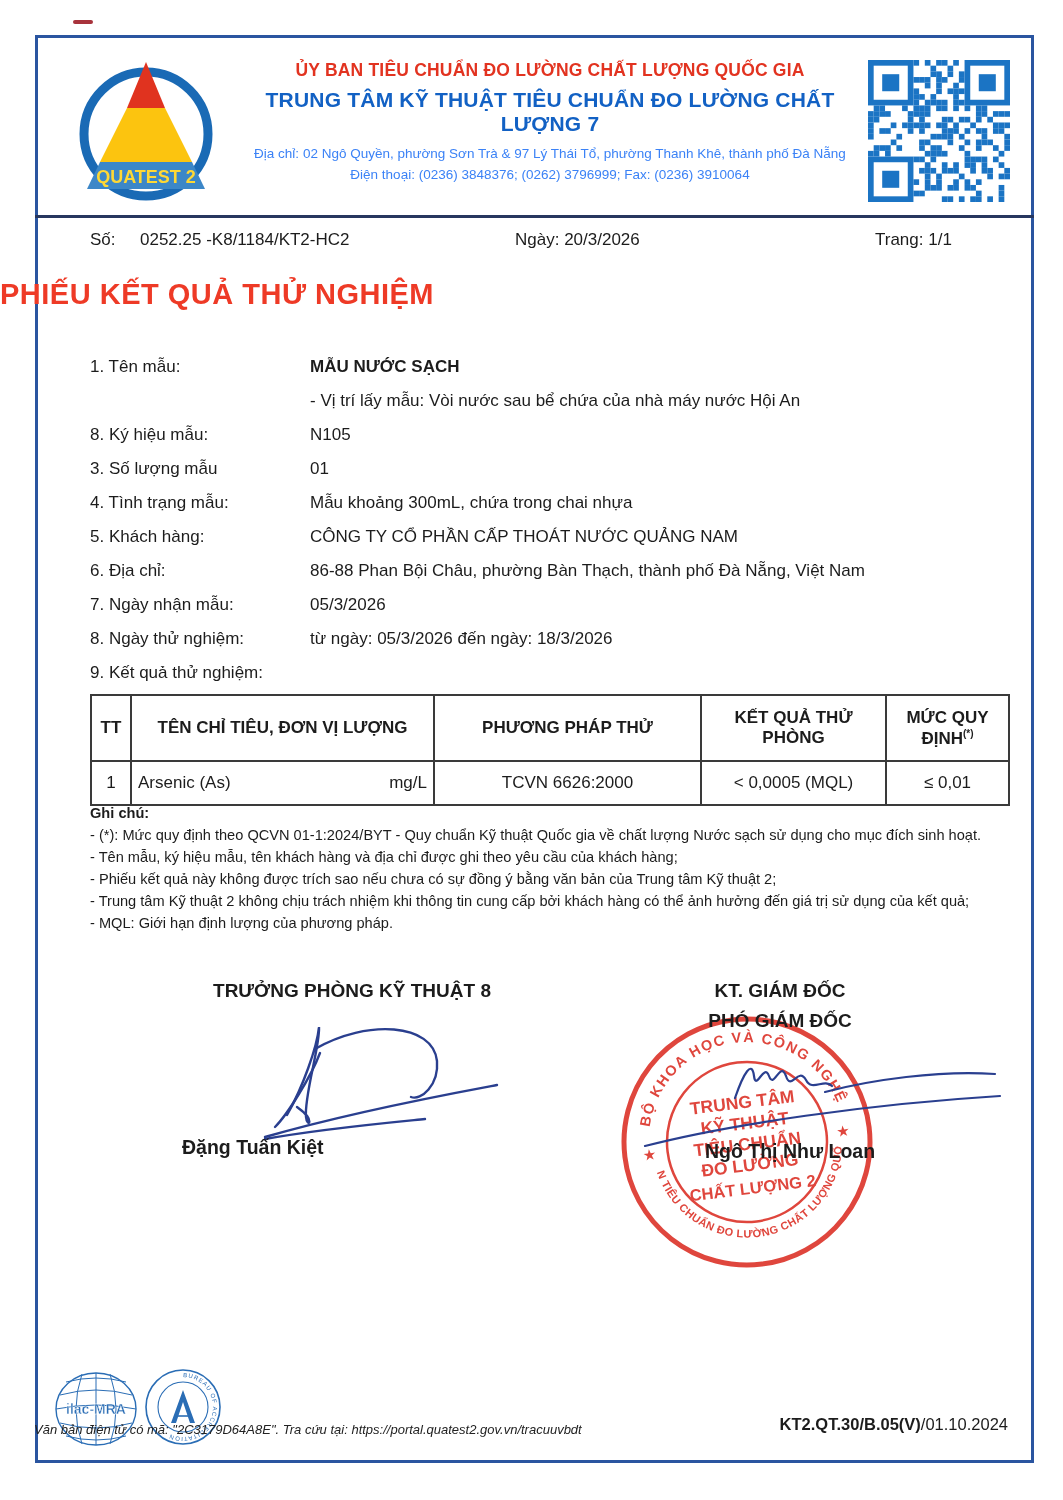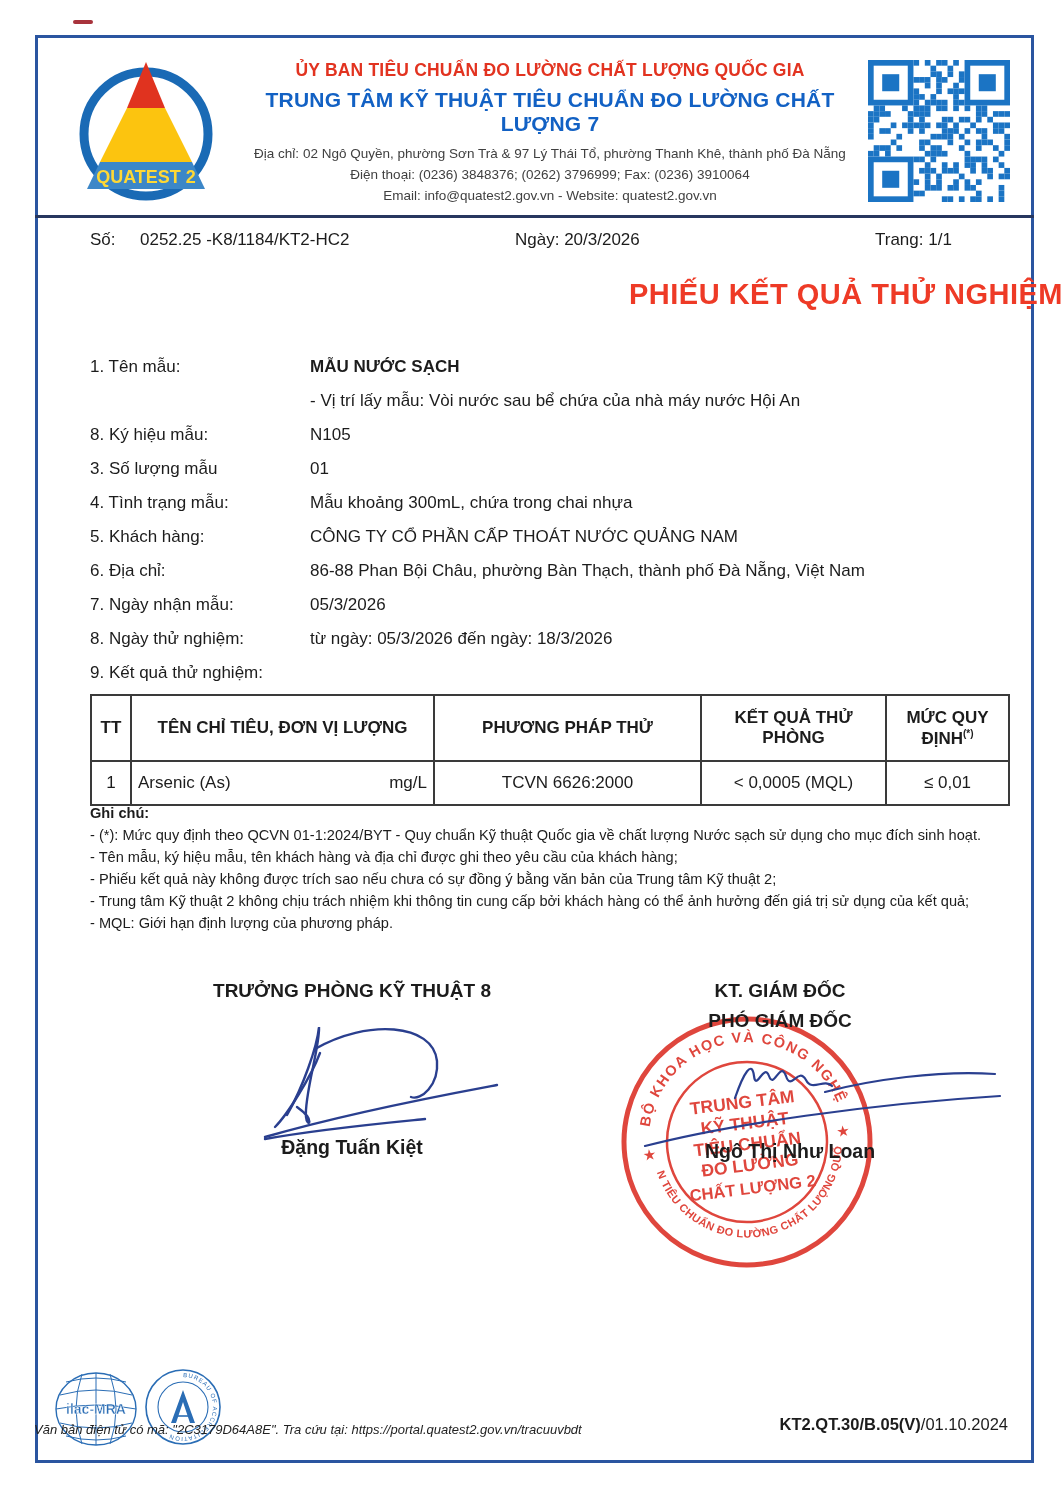--- a/index.html
+++ b/index.html
@@ -7,32 +7,32 @@
         font-family:"Liberation Sans",sans-serif;color:#1c1c1c;overflow:hidden;}
   .frame{position:absolute;left:35px;top:35px;width:993px;height:1422px;border:3px solid #2a55a0;}
   .red-dash{position:absolute;left:73px;top:20px;width:20px;height:4px;background:#a8333c;border-radius:2px;}
   .hdr-divider{position:absolute;left:35px;top:215px;width:999px;height:3px;background:#27375f;}
 
   
   .logo{position:absolute;left:64px;top:56px;width:164px;height:152px;}
   .hdr-text{position:absolute;left:240px;top:60px;width:620px;text-align:center;}
   .org-parent{color:#e23320;font-size:17.5px;font-weight:600;letter-spacing:.2px;}
   .org-name{color:#1261c4;font-size:21px;font-weight:bold;margin-top:7px;letter-spacing:.2px;}
-  .contact{color:#404040;font-size:13.5px;margin-top:6px;}
+  .contact{color:#3b82f6;font-size:13.5px;margin-top:6px;}
   .contact.first{margin-top:10px;}
   .qr{position:absolute;left:868px;top:60px;width:142px;height:142px;}
 
   
   .meta{position:absolute;left:90px;top:230px;width:920px;font-size:17px;}
   .meta .so-label{position:absolute;left:0;}
   .meta .so-value{position:absolute;left:50px;}
   .meta .ngay{position:absolute;left:425px;}
   .meta .trang{position:absolute;left:785px;}
 
-  .doc-title{position:absolute;left:0;top:278px;width:1063px;text-align:right;
+  .doc-title{position:absolute;left:0;top:278px;width:1063px;text-align:left;
              color:#ee3a26;font-size:29px;font-weight:bold;letter-spacing:.5px;}
 
   
   .fields{position:absolute;left:90px;top:356px;width:930px;font-size:17px;}
   .frow{display:flex;margin-bottom:13px;line-height:21px;}
   .flabel{flex:0 0 220px;}
   .fvalue{flex:1;}
   .fvalue .main-bold{font-weight:bold;}
   .fsub{margin-top:13px;}
 
@@ -52,21 +52,21 @@
   
   .sig-title-left{position:absolute;left:182px;top:980px;width:340px;text-align:center;
                   font-weight:bold;font-size:19px;}
   .sig-title-right{position:absolute;left:640px;top:980px;width:280px;text-align:center;
                    font-weight:bold;font-size:19px;z-index:5;}
   .sig-title-right .line2{margin-top:8px;}
   .stamp{position:absolute;left:615px;top:1010px;width:264px;height:264px;opacity:.92;z-index:1;
          transform:rotate(-7deg);}
   .sig-left{position:absolute;left:225px;top:1015px;width:310px;height:140px;z-index:2;}
   .sig-right{position:absolute;left:640px;top:1050px;width:380px;height:120px;z-index:3;}
-  .sig-name-left{position:absolute;left:182px;top:1136px;width:340px;text-align:center;
+  .sig-name-left{position:absolute;left:182px;top:1136px;width:340px;
                  font-weight:bold;font-size:19.5px;z-index:4;}
   .sig-name-right{position:absolute;left:640px;top:1140px;width:300px;text-align:center;
                   font-weight:bold;font-size:19.5px;z-index:4;}
 
   
   .logo-ilac{position:absolute;left:52px;top:1370px;width:88px;height:80px;}
   .logo-boa{position:absolute;left:142px;top:1366px;width:82px;height:82px;}
   .foot-note{position:absolute;left:34px;top:1422px;width:620px;font-size:13px;font-style:italic;color:#222;}
   .foot-code{position:absolute;left:690px;top:1415px;width:318px;text-align:right;font-size:16.5px;}
   .foot-code .bold{font-weight:bold;}
@@ -84,21 +84,20 @@
     <polygon points="63,52 101,52 128,106 36,106" fill="#fcc40f"></polygon>
     <polygon points="36,106 128,106 141,133 23,133" fill="#3c87c8"></polygon>
     <text x="82" y="127" text-anchor="middle" font-size="18" font-weight="bold" fill="#ffd834">QUATEST 2</text>
   </svg>
 
   <div class="hdr-text">
     <div class="org-parent">ỦY BAN TIÊU CHUẨN ĐO LƯỜNG CHẤT LƯỢNG QUỐC GIA</div>
     <div class="org-name">TRUNG TÂM KỸ THUẬT TIÊU CHUẨN ĐO LƯỜNG CHẤT LƯỢNG 7</div>
     <div class="contact first">Địa chỉ: 02 Ngô Quyền, phường Sơn Trà &amp; 97 Lý Thái Tổ, phường Thanh Khê, thành phố Đà Nẵng</div>
     <div class="contact">Điện thoại: (0236) 3848376; (0262) 3796999; Fax: (0236) 3910064</div>
-    <div class="contact">Email: info@quatest2.gov.vn - Website: quatest2.gov.vn</div>
   </div>
 
   <div class="qr">
     <svg id="qr-svg" viewBox="0 0 142 142" width="142" height="142">
         <rect x="45.44" y="0.00" width="5.68" height="5.68" fill="#1b74c4"></rect>
         <rect x="56.80" y="0.00" width="5.68" height="5.68" fill="#1b74c4"></rect>
         <rect x="68.16" y="0.00" width="5.68" height="5.68" fill="#1b74c4"></rect>
         <rect x="73.84" y="0.00" width="5.68" height="5.68" fill="#1b74c4"></rect>
         <rect x="85.20" y="0.00" width="5.68" height="5.68" fill="#1b74c4"></rect>
         <rect x="62.48" y="5.68" width="5.68" height="5.68" fill="#1b74c4"></rect>

